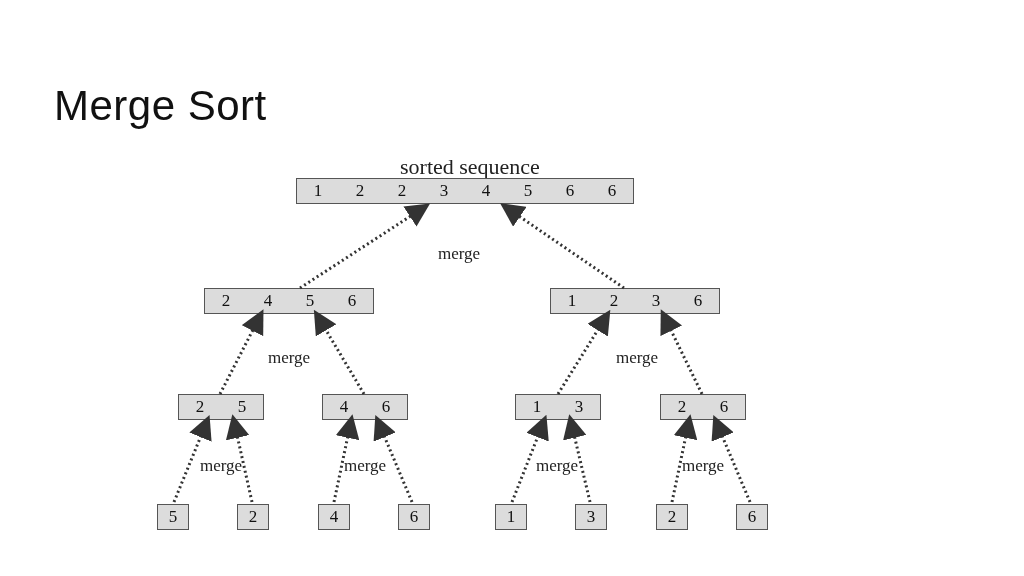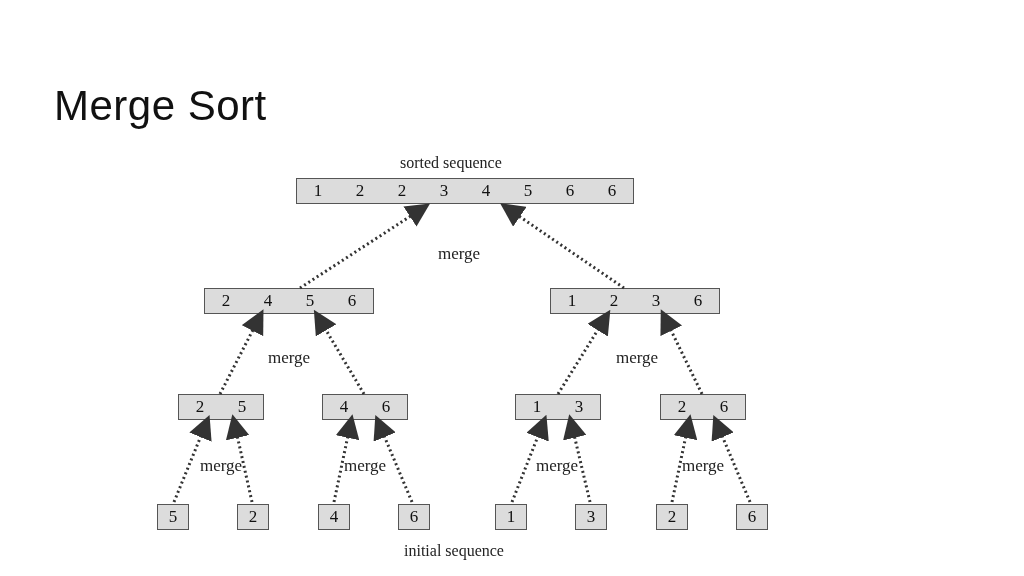--- a/index.html
+++ b/index.html
@@ -1,19 +1,19 @@
 <!DOCTYPE html>
 <html><head>
 <meta charset="utf-8">
 <style>
   html, body { margin: 0; padding: 0; width: 1024px; height: 576px; background: #fff; font-family: "Segoe UI", Arial, sans-serif; }
   .slide { position: relative; width: 1024px; height: 576px; margin-top: 44px; }
   .title { position: absolute; left: 54px; top: 38px; font-size: 42px; font-weight: 400; color: #111; letter-spacing: 0.5px; }
   .diagram { position: absolute; left: 0; top: 0; width: 1024px; height: 576px; }
-  .label { position: absolute; font-family: "Times New Roman", Times, serif; font-size: 16px; color: #222; }
+  .label { position: absolute; font-family: "Times New Roman", Times, serif; font-size: 22px; color: #222; }
   .mlabel { position: absolute; font-family: Liberation Serif, serif; font-size: 17px; color: #222; }
   .seq { position: absolute; display: flex; border: 1.5px solid #555; background: #dcdcdc; }
   .cell { width: 42px; height: 24px; line-height: 24px; text-align: center; font-family: "Times New Roman", Times, serif; font-size: 17px; color: #111; }
   svg.arrows { position: absolute; left: 0; top: 0; width: 1024px; height: 576px; pointer-events: none; }
 </style>
 </head>
 <body>
 
 <div class="slide">
   <div class="title">Merge Sort</div>
@@ -91,21 +91,20 @@
     <div class="seq" style="left:575px; top:460px;">
       <div class="cell" style="width:30px;">3</div>
     </div>
     <div class="seq" style="left:656px; top:460px;">
       <div class="cell" style="width:30px;">2</div>
     </div>
     <div class="seq" style="left:736px; top:460px;">
       <div class="cell" style="width:30px;">6</div>
     </div>
 
-    <div class="label" style="left:404px; top:498px;">initial sequence</div>
 
     <svg class="arrows">
       <defs>
         <marker id="ah" markerWidth="8" markerHeight="8" refX="4" refY="4" orient="auto">
           <path d="M0,0 L8,4 L0,8 Z" fill="#333"></path>
         </marker>
       </defs>
 
       <line x1="300" y1="244" x2="420" y2="166" stroke="#333" stroke-width="3" stroke-dasharray="2,3" marker-end="url(#ah)"></line>
       <line x1="624" y1="244" x2="510" y2="166" stroke="#333" stroke-width="3" stroke-dasharray="2,3" marker-end="url(#ah)"></line>

